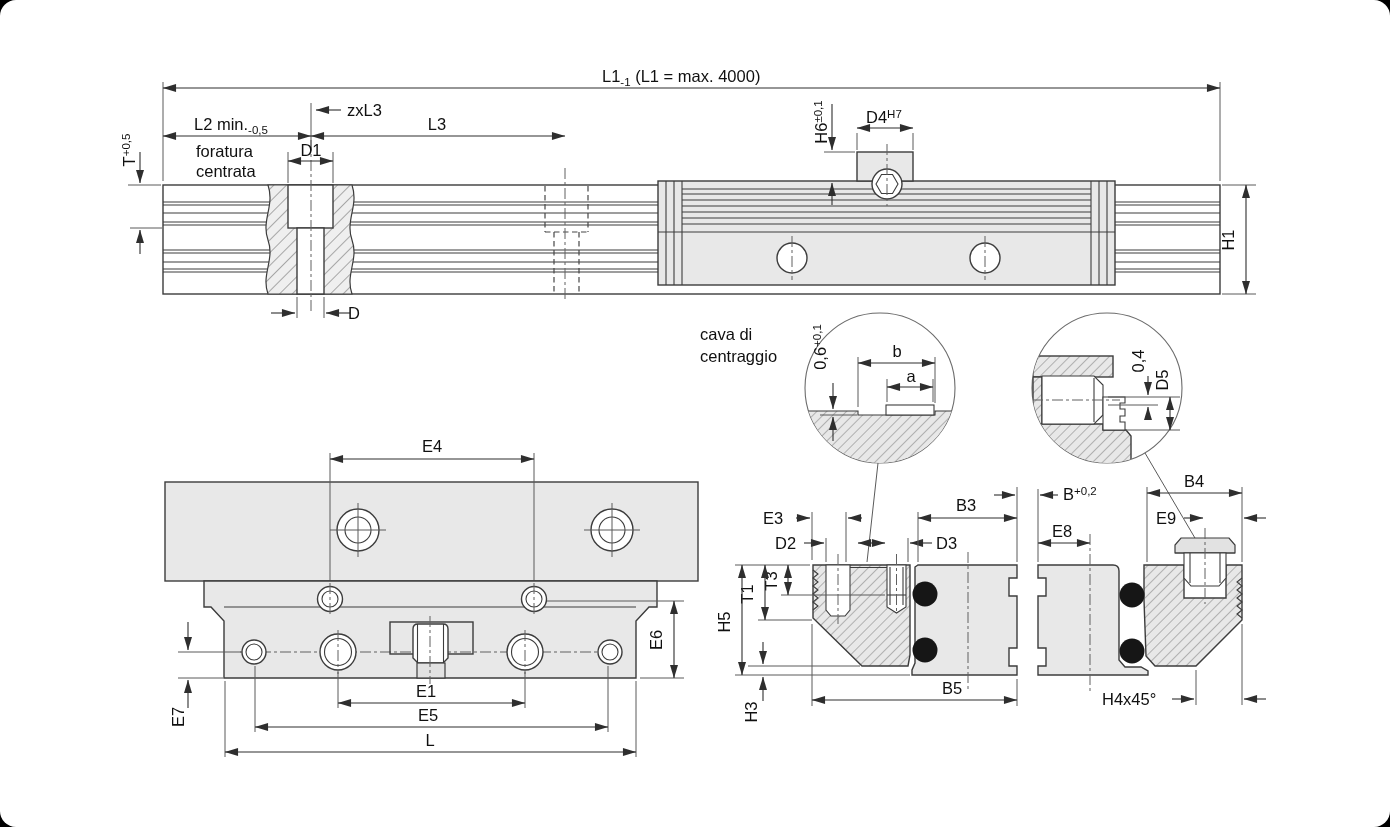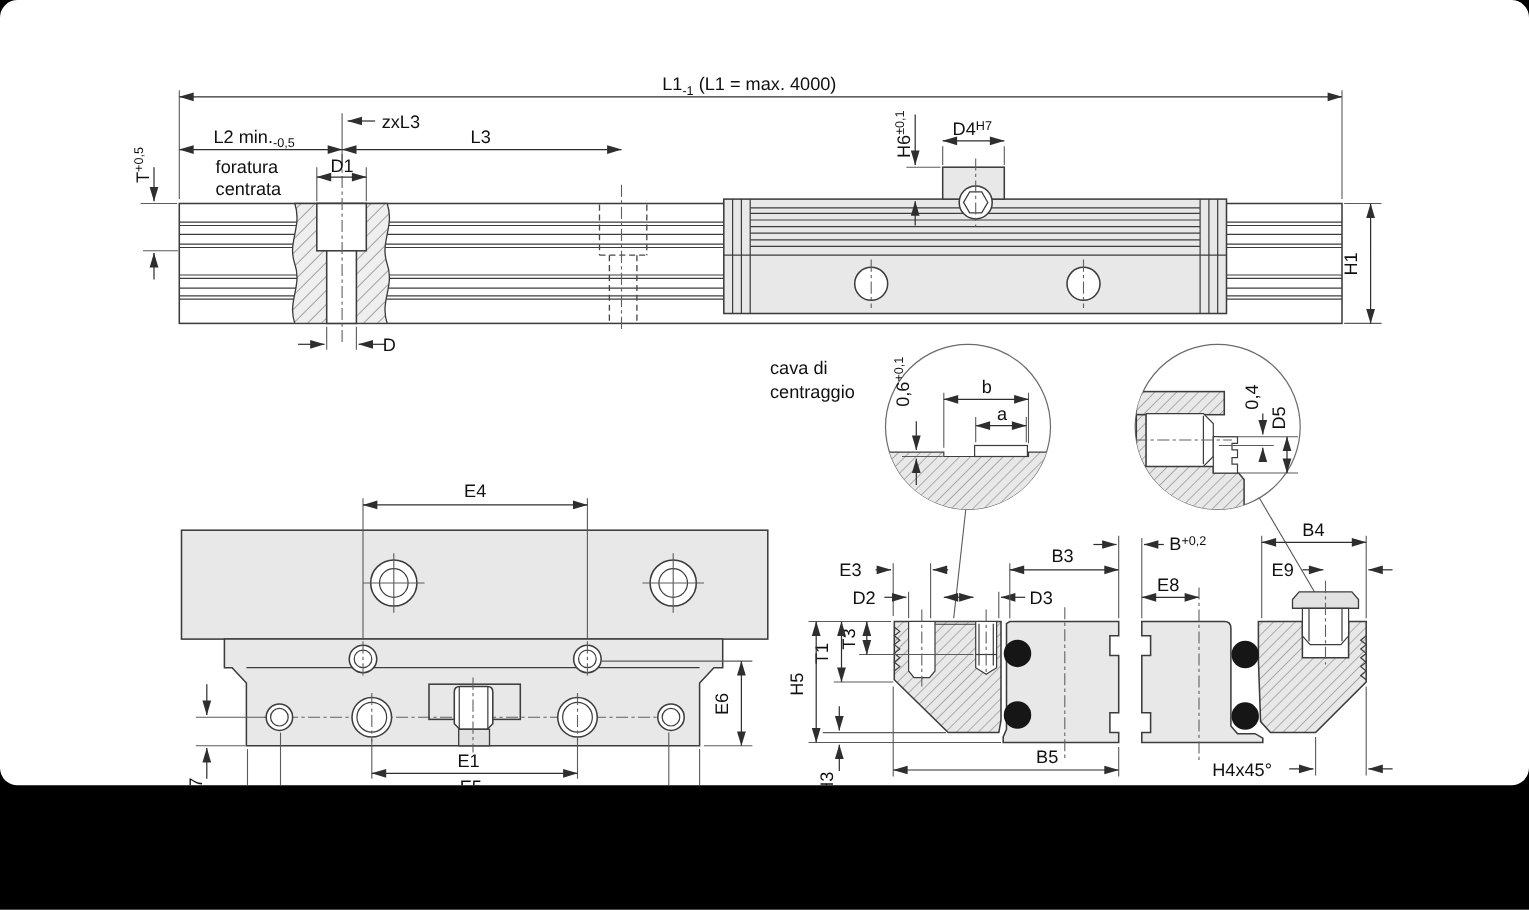--- a/index.html
+++ b/index.html
@@ -1,16 +1,16 @@
 <!DOCTYPE html>
 <html><head>
 <meta charset="utf-8">
 <style>
   html,body{margin:0;padding:0;background:#000;}
-  .canvas{position:relative;width:1390px;height:714px;background:#fff;border-radius:16px;overflow:hidden;}
+  .canvas{position:relative;width:1390px;height:827px;background:#fff;border-radius:16px;overflow:hidden;}
   svg{display:block;}
   .s  {stroke:#3c3c3c;stroke-width:1.4;fill:none;}
   .s1 {stroke:#3c3c3c;stroke-width:1.1;fill:none;}
   .sf {stroke:#3c3c3c;stroke-width:1.4;fill:#e8e8e8;}
   .sf2{stroke:#3c3c3c;stroke-width:1.2;fill:#e2e2e2;}
   .sw {stroke:#3c3c3c;stroke-width:1.4;fill:#ffffff;}
   .sw1{stroke:#3c3c3c;stroke-width:1.1;fill:#ffffff;}
   .sh {stroke:#3c3c3c;stroke-width:1.4;fill:url(#ht);}
   .shl{stroke:#3c3c3c;stroke-width:1.2;fill:url(#ht2);}
   .t  {stroke:#5a5a5a;stroke-width:1;fill:none;}

